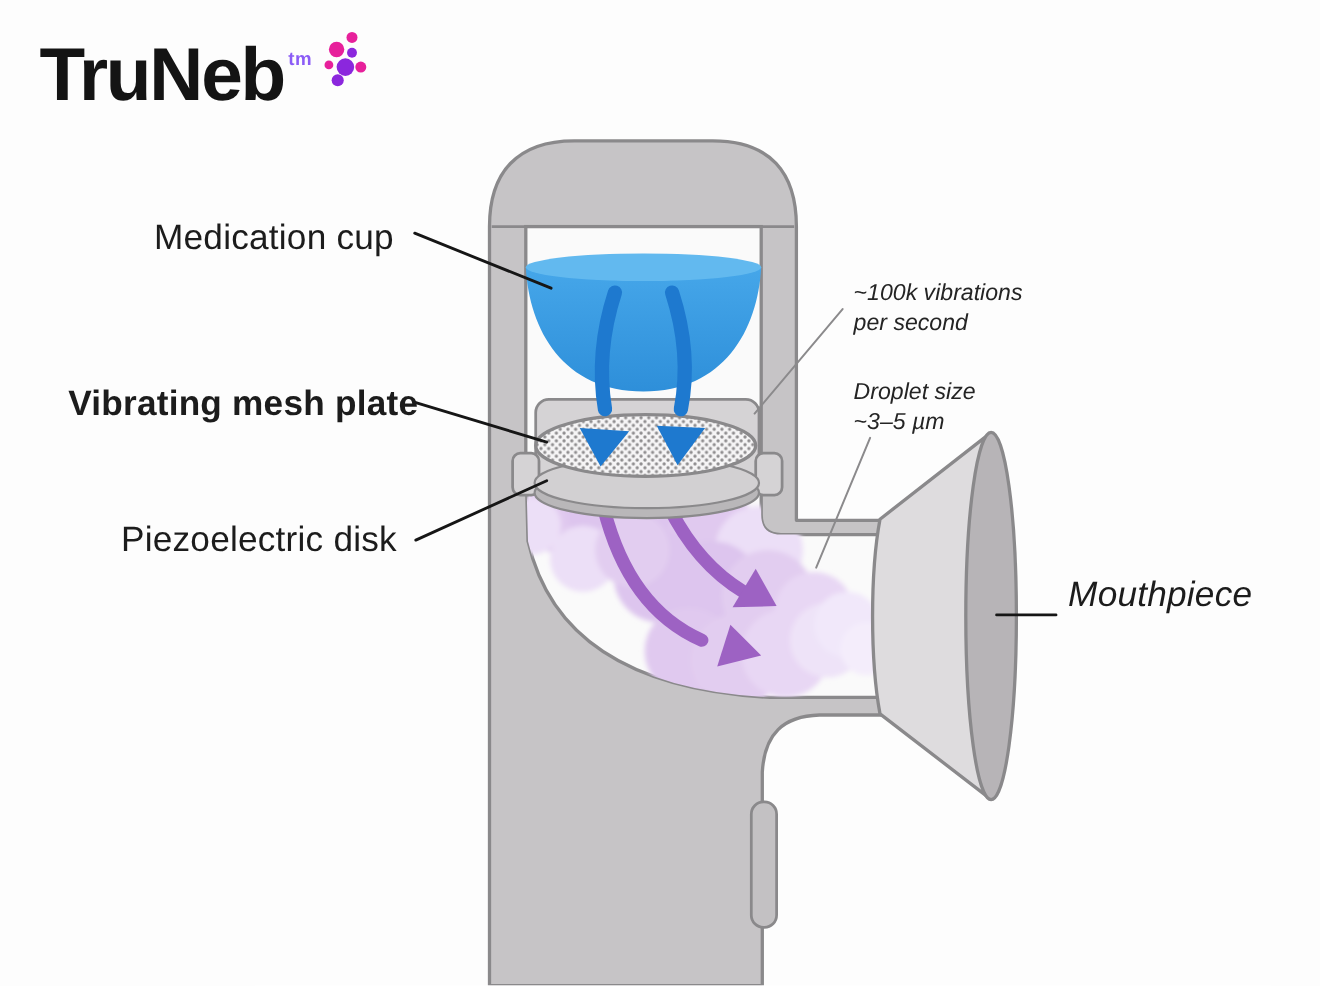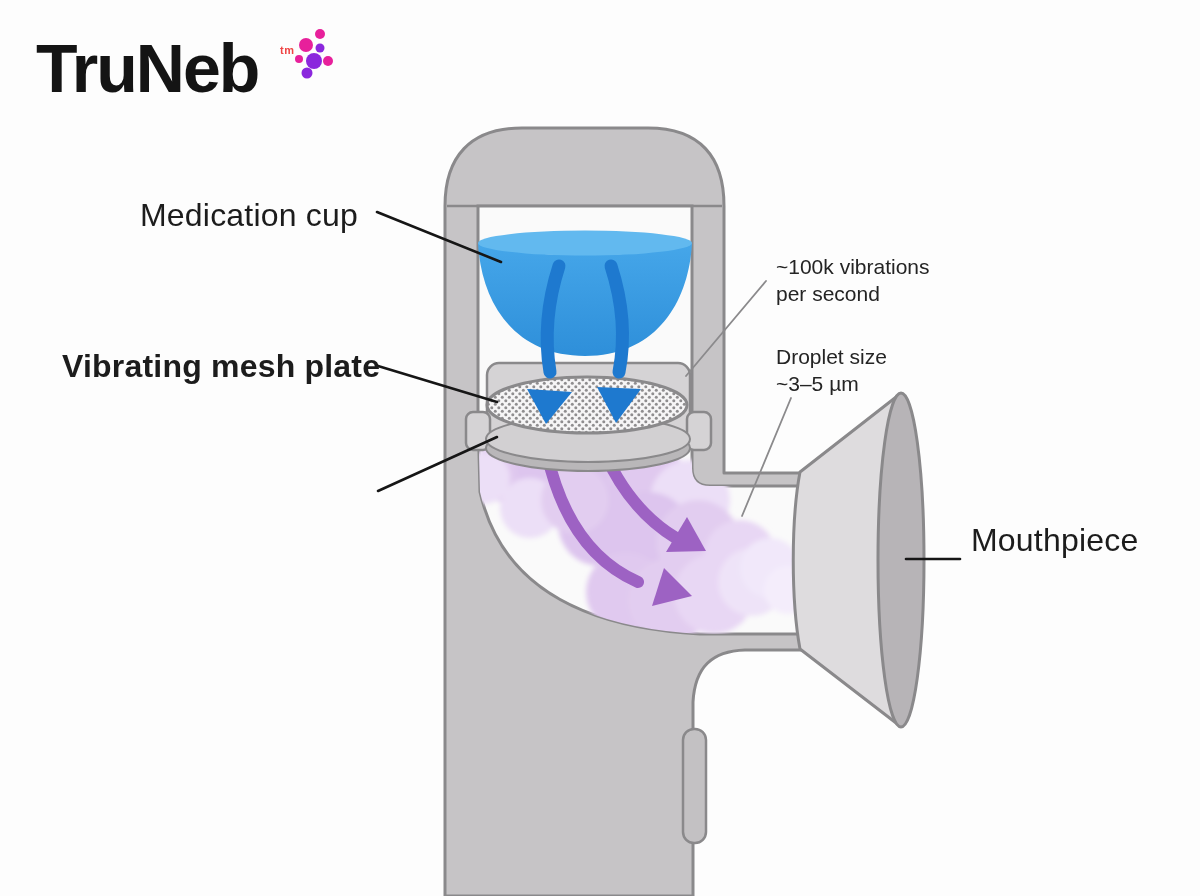--- a/index.html
+++ b/index.html
@@ -4,22 +4,22 @@
 <style>
   html,body{margin:0;padding:0;}
   .stage{
     position:relative;width:1200px;height:896px;overflow:hidden;
     background:#fdfdfd;font-family:"Liberation Sans",sans-serif;
   }
   .art{position:absolute;left:0;top:0;width:1200px;height:896px;}
   .label{position:absolute;color:#1c1c1c;font-size:32px;line-height:38px;letter-spacing:.2px;white-space:nowrap;}
   .note{position:absolute;color:#242424;font-size:21px;line-height:27px;white-space:nowrap;}
   .logo-text{position:absolute;left:36px;top:31px;color:#141414;font-size:68px;font-weight:bold;letter-spacing:-2px;line-height:74px;}
-  .logo-tm{position:absolute;left:280px;top:44px;color:#ef4444;font-size:11px;font-weight:bold;letter-spacing:.5px;}
-  .lbl-line{display:block;}
+  .logo-tm{position:absolute;left:262px;top:44px;color:#8b5cf6;font-size:17px;font-weight:bold;letter-spacing:.5px;}
+  .lbl-line{display:block;font-style:italic;}
 </style>
 </head>
 <body>
 
 <div class="stage">
 
   <svg class="art" viewBox="0 0 1200 896">
     <defs>
       <linearGradient id="liq" x1="0" y1="231" x2="0" y2="360" gradientUnits="userSpaceOnUse">
         <stop offset="0" stop-color="#48a9eb"></stop>
@@ -126,20 +126,21 @@
     </g>
   </svg>
 
   <div class="logo-text">TruNeb</div>
   <div class="logo-tm">tm</div>
 
   <div class="label" style="left:140px;top:196px;text-align:right;">Medication cup</div>
 
   <div class="label" style="left:62px;top:347px;font-weight:bold;">Vibrating mesh plate</div>
 
+  <div class="label" style="left:110px;top:471px;">Piezoelectric disk</div>
 
   <div class="label" style="left:971px;top:521px;">
     <span class="lbl-line">Mouthpiece</span>
   </div>
 
   <div class="note" style="left:776px;top:253px;">
     <span class="lbl-line">~100k vibrations</span>
     <span class="lbl-line">per second</span>
   </div>
 

